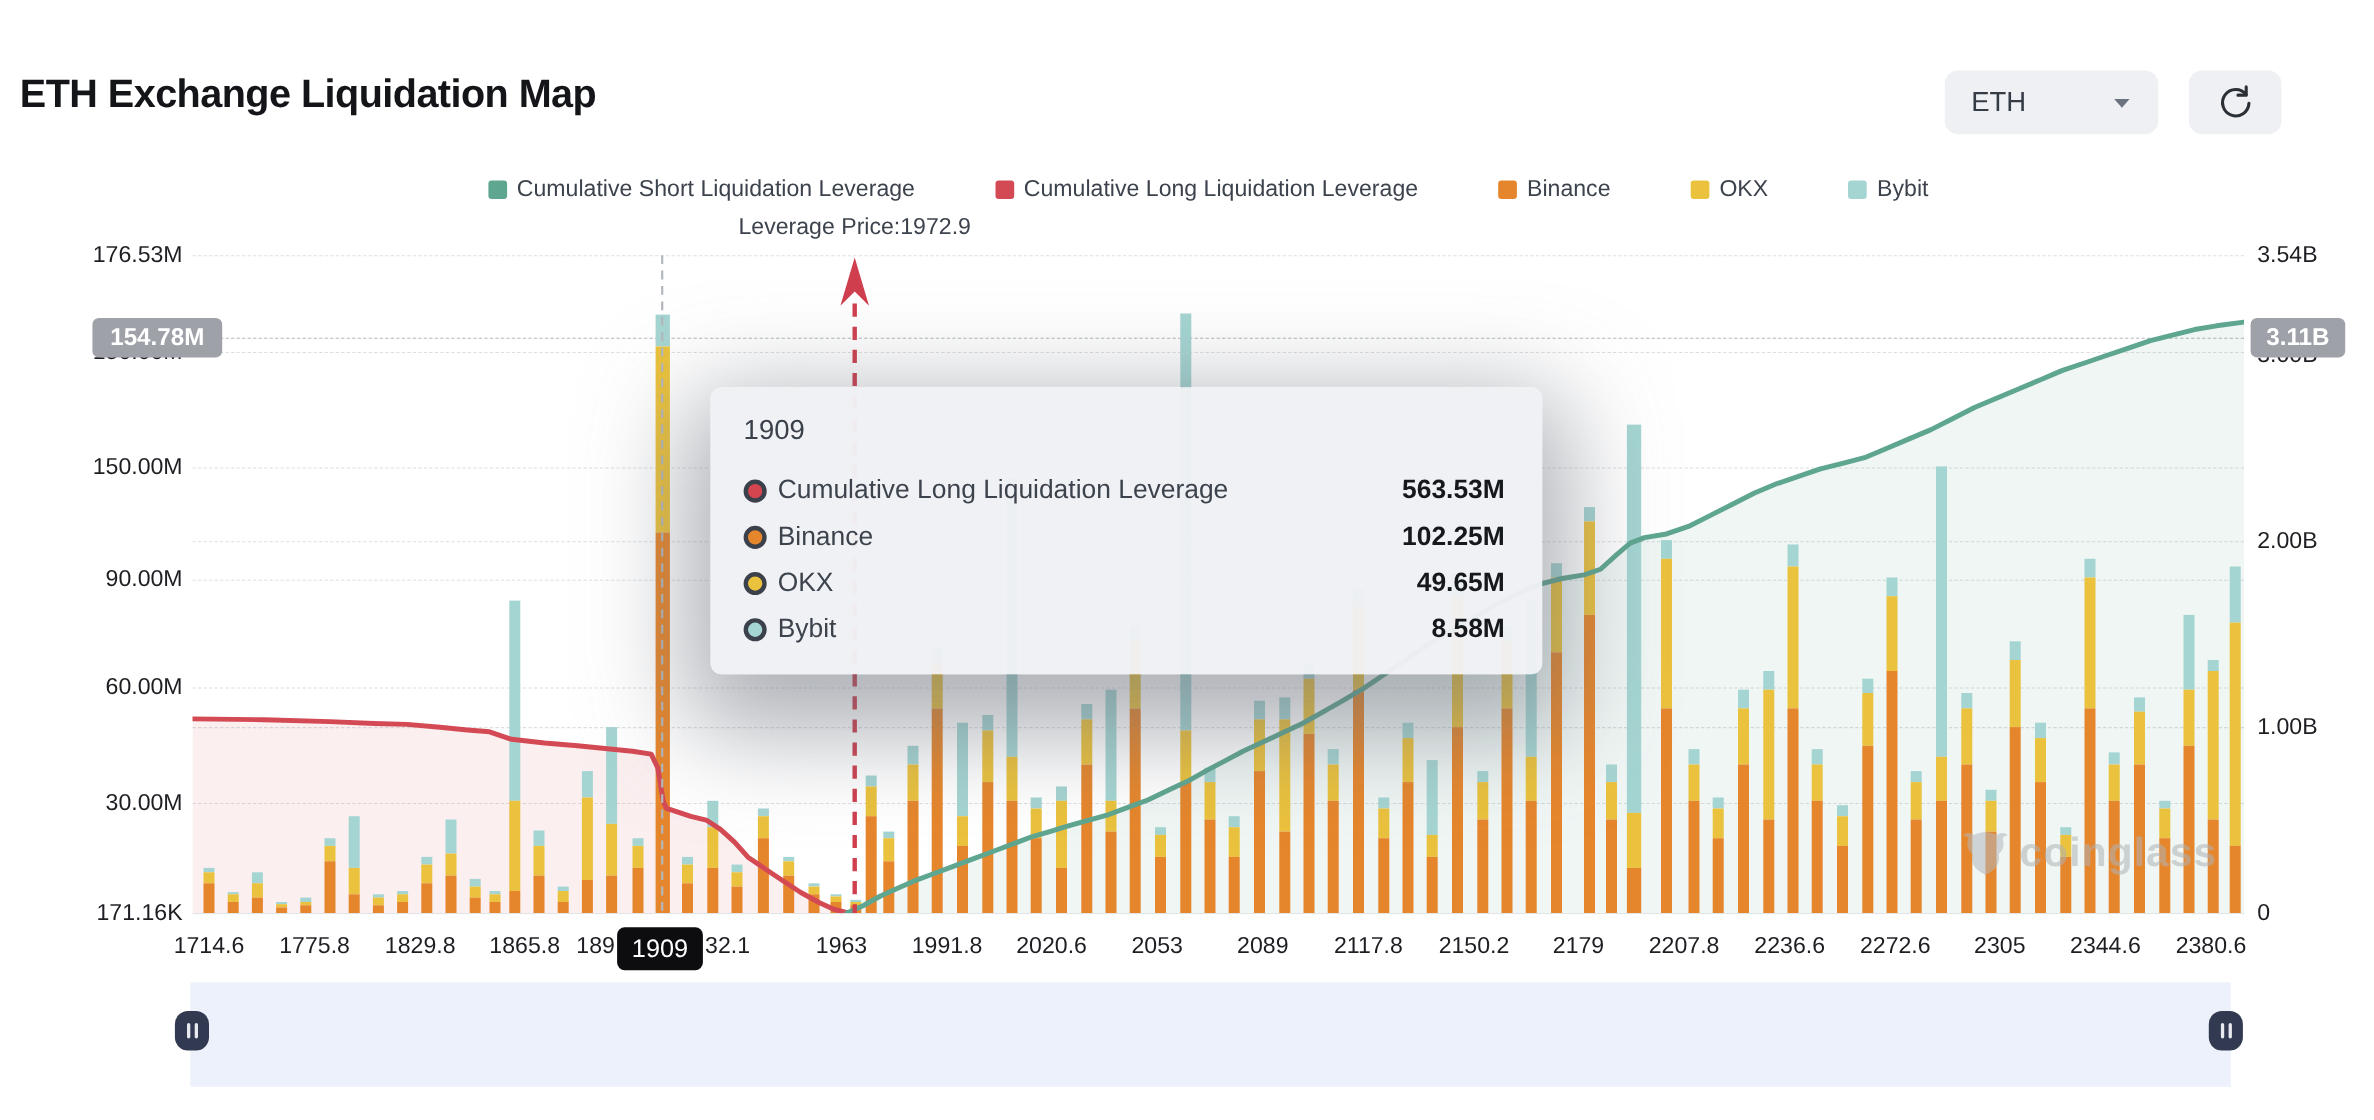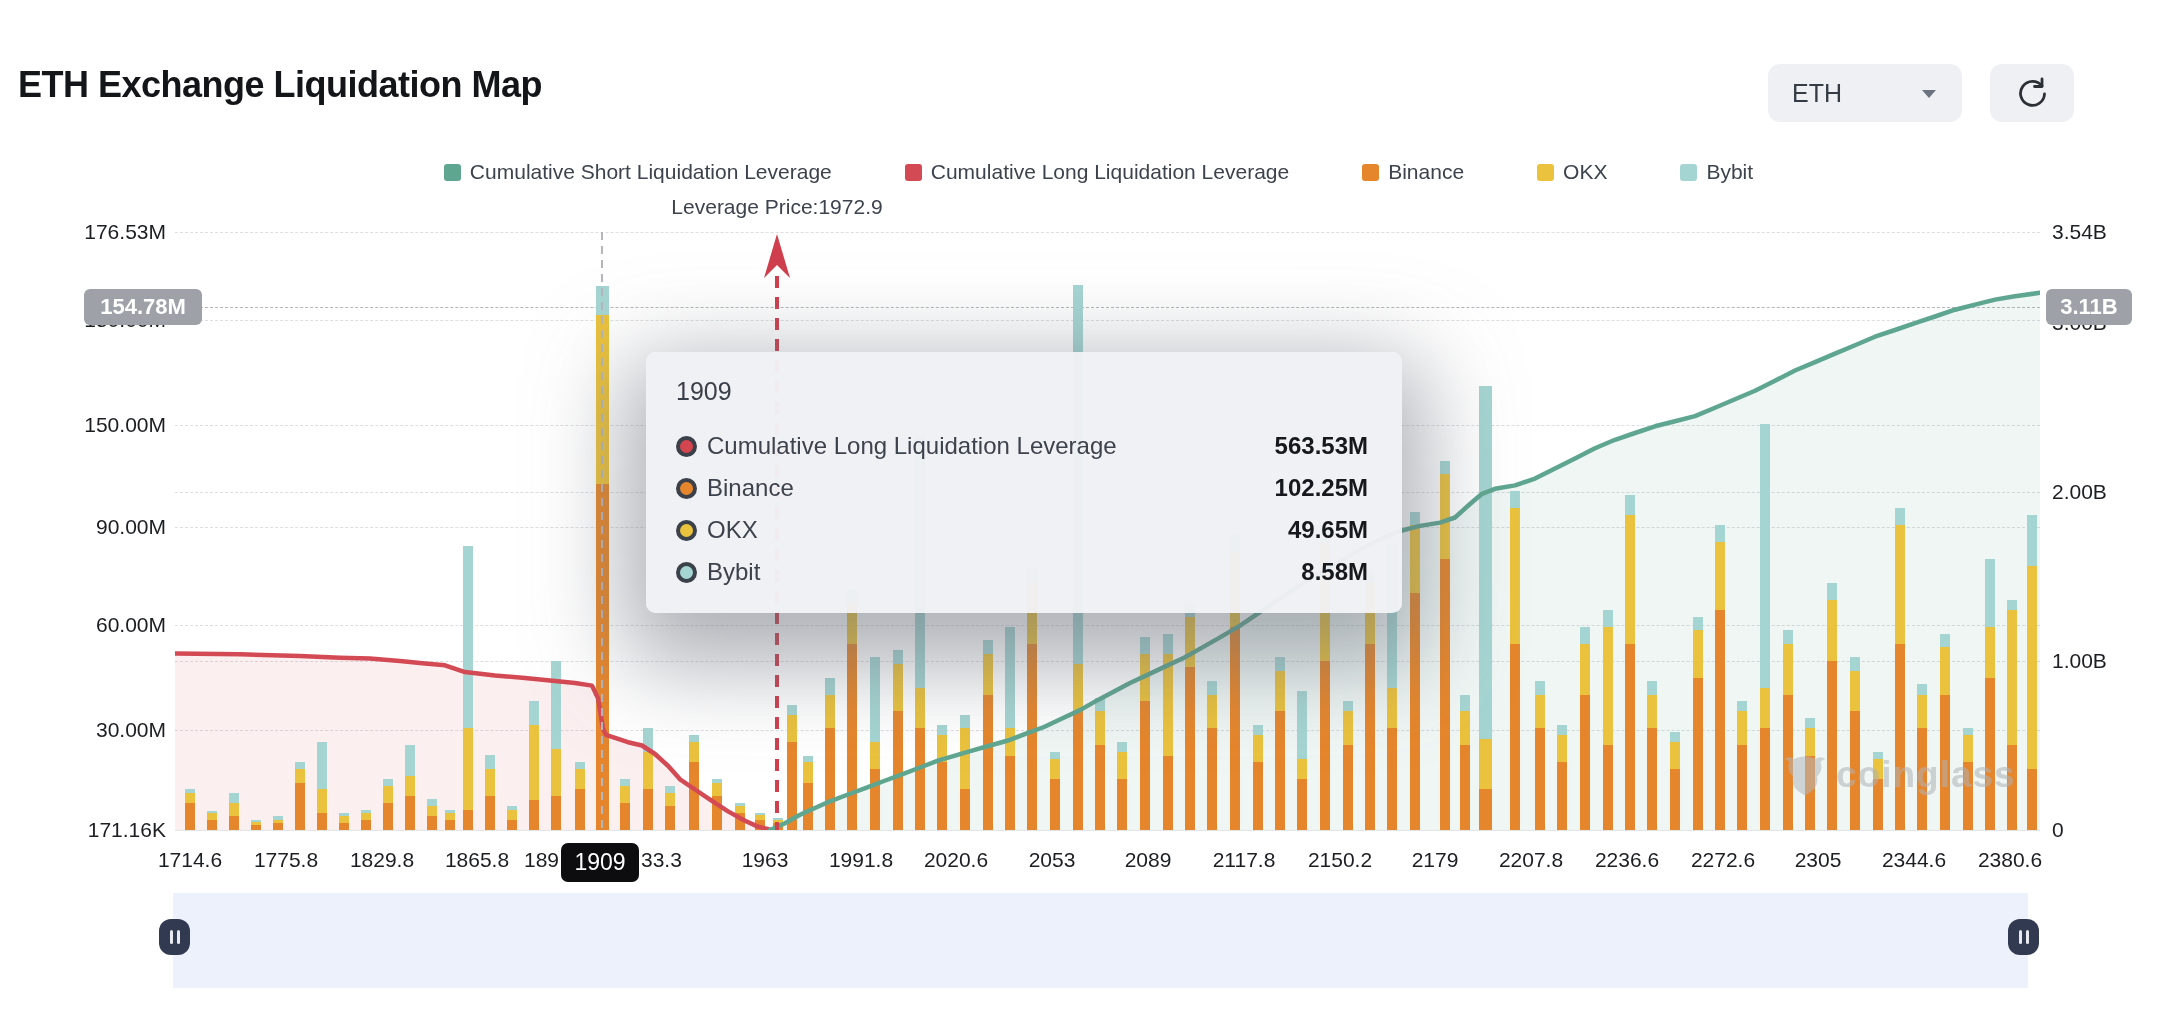--- a/index.html
+++ b/index.html
@@ -602,21 +602,21 @@
 <div class="ytick r" style="top: 220px;">3.54B</div>
 <div class="ytick r" style="top: 311px;">3.00B</div>
 <div class="ytick r" style="top: 480px;">2.00B</div>
 <div class="ytick r" style="top: 649px;">1.00B</div>
 <div class="ytick r" style="top: 818px;">0</div>
 <div class="xtick" style="left: 190px; transform: translateX(-50%);">1714.6</div>
 <div class="xtick" style="left: 286px; transform: translateX(-50%);">1775.8</div>
 <div class="xtick" style="left: 382px; transform: translateX(-50%);">1829.8</div>
 <div class="xtick" style="left: 477px; transform: translateX(-50%);">1865.8</div>
 <div class="xtick" style="left: 559px; transform: translateX(-100%);">189</div>
-<div class="xtick" style="left: 641px;">33.3</div>
+<div class="xtick" style="left: 641px;">32.1</div>
 <div class="xtick" style="left: 765px; transform: translateX(-50%);">1963</div>
 <div class="xtick" style="left: 861px; transform: translateX(-50%);">1991.8</div>
 <div class="xtick" style="left: 956px; transform: translateX(-50%);">2020.6</div>
 <div class="xtick" style="left: 1052px; transform: translateX(-50%);">2053</div>
 <div class="xtick" style="left: 1148px; transform: translateX(-50%);">2089</div>
 <div class="xtick" style="left: 1244px; transform: translateX(-50%);">2117.8</div>
 <div class="xtick" style="left: 1340px; transform: translateX(-50%);">2150.2</div>
 <div class="xtick" style="left: 1435px; transform: translateX(-50%);">2179</div>
 <div class="xtick" style="left: 1531px; transform: translateX(-50%);">2207.8</div>
 <div class="xtick" style="left: 1627px; transform: translateX(-50%);">2236.6</div>

